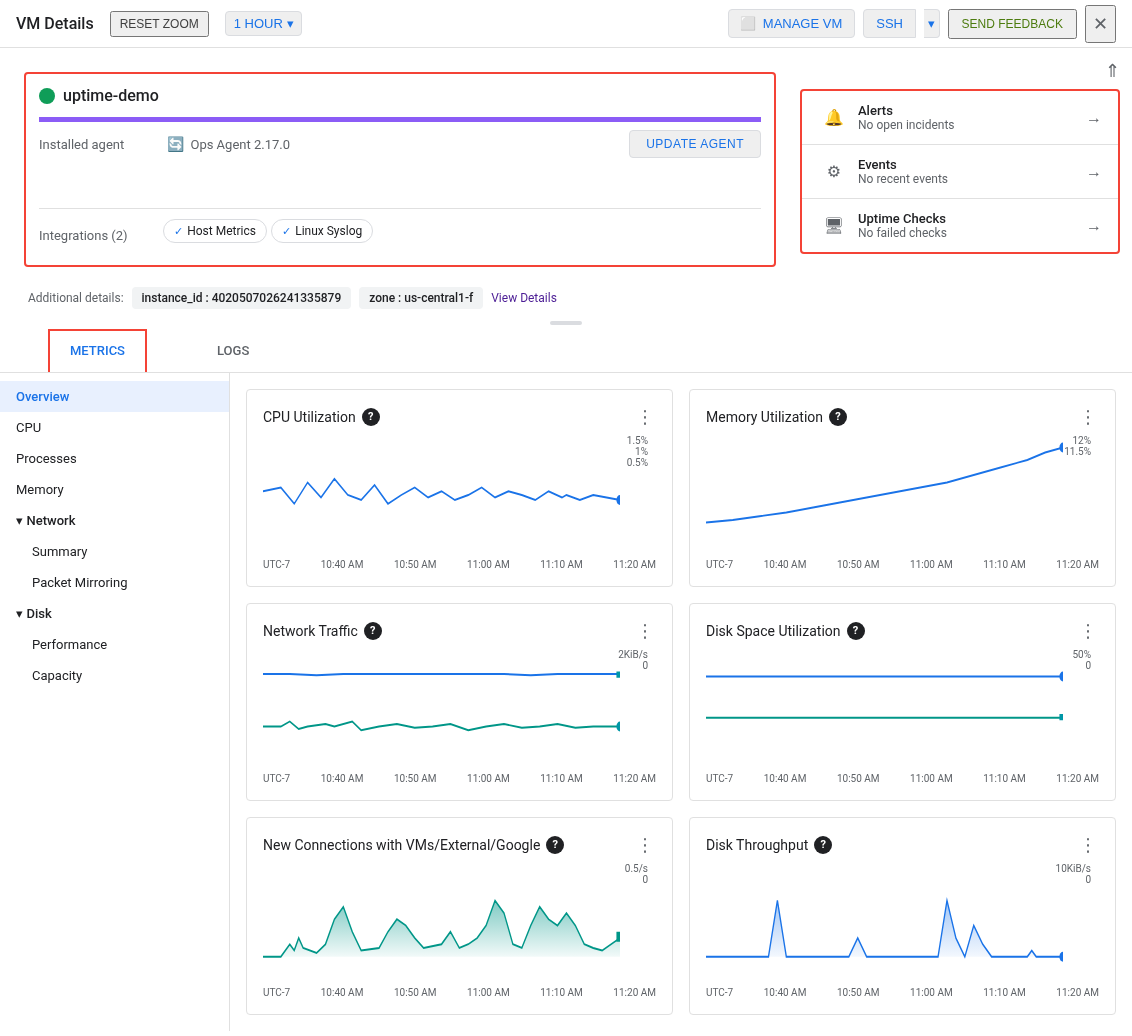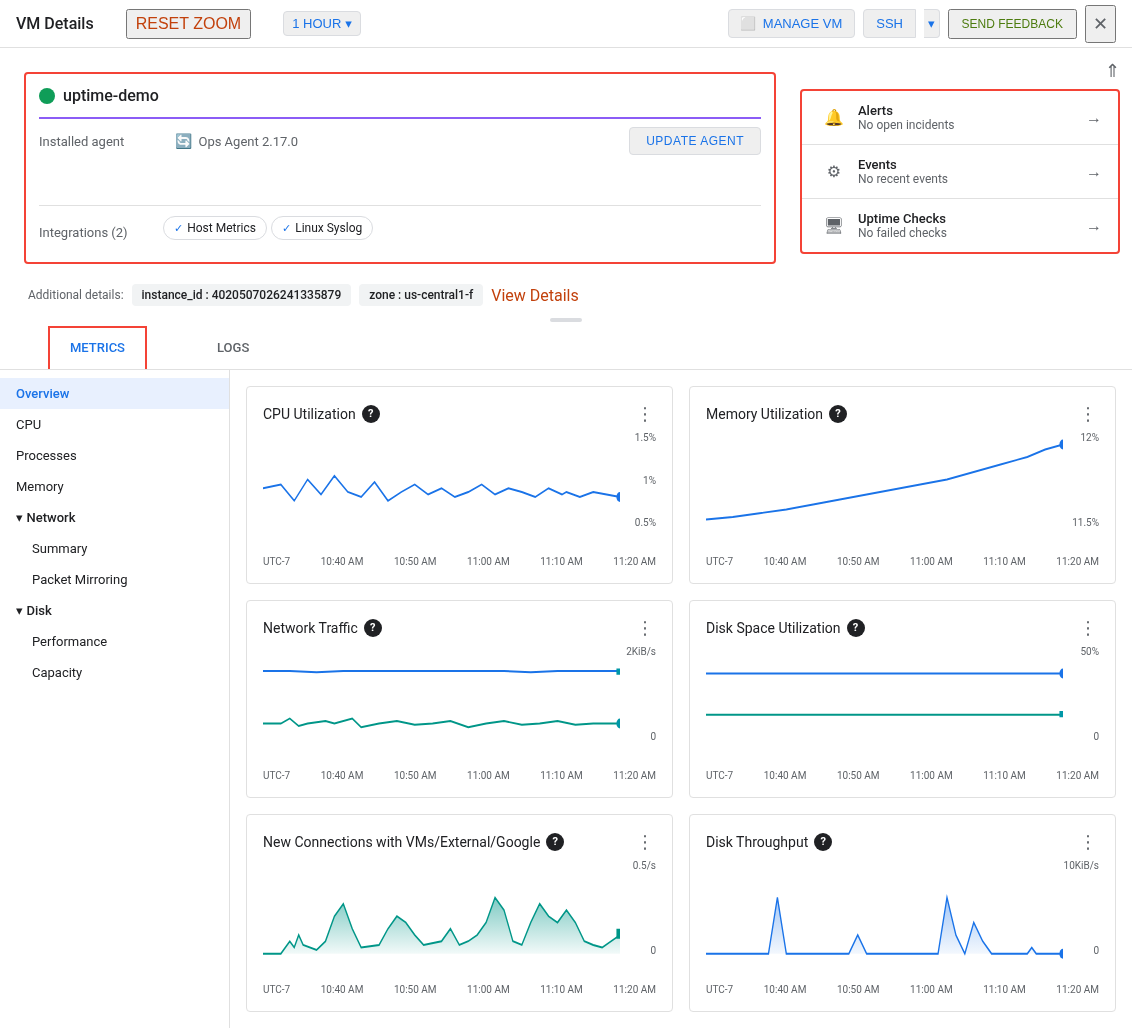--- a/index.html
+++ b/index.html
@@ -1,36 +1,36 @@
 <!DOCTYPE html>
 <html><head>
   <meta charset="utf-8">
   <style>
     * { box-sizing: border-box; margin: 0; padding: 0; }
     body { font-family: 'Roboto', Arial, sans-serif; font-size: 13px; background: #fff; color: #202124; overflow-x: hidden; }
     
     
     .top-bar { display: flex; align-items: center; justify-content: space-between; padding: 0 16px; height: 48px; border-bottom: 1px solid #e0e0e0; background: #fff; }
-    .top-bar-left { display: flex; align-items: center; gap: 32px; }
+    .top-bar-left { display: flex; align-items: center; gap: 16px; }
     .top-bar-title { font-size: 16px; font-weight: 500; }
-    .reset-zoom-btn { font-size: 16px; color: #c2410c; cursor: pointer; padding: 4px 8px; text-align: right; }
+    .reset-zoom-btn { font-size: 12px; color: #404040; cursor: pointer; padding: 4px 8px; text-align: right; }
     .time-btn { display: flex; align-items: center; gap: 4px; font-size: 13px; color: #1a73e8; cursor: pointer; padding: 4px 8px; border: 1px solid #dadce0; border-radius: 4px; }
     .top-bar-right { display: flex; align-items: center; gap: 8px; }
     .manage-vm-btn { display: flex; align-items: center; gap: 6px; padding: 6px 12px; border: 1px solid #dadce0; border-radius: 4px; cursor: pointer; font-size: 13px; color: #1a73e8; }
     .ssh-btn { padding: 6px 12px; border: 1px solid #dadce0; border-radius: 4px 0 0 4px; cursor: pointer; font-size: 13px; color: #1a73e8; }
     .ssh-dropdown-btn { padding: 6px 4px; border: 1px solid #dadce0; border-left: none; border-radius: 0 4px 4px 0; cursor: pointer; font-size: 13px; color: #1a73e8; }
     .send-feedback-btn { padding: 6px 12px; cursor: pointer; font-size: 12px; color: #4d7c0f; }
     .close-btn { padding: 6px; cursor: pointer; color: #5f6368; font-size: 18px; }
     
     
     .vm-details-panel { border: 2px solid #f44336; margin: 12px; border-radius: 4px; padding: 12px 13px; }
     .vm-name-row { display: flex; align-items: center; gap: 8px; margin-bottom: 12px; }
     .status-dot { width: 16px; height: 16px; border-radius: 50%; background: #0f9d58; flex-shrink: 0; }
     .vm-name { font-size: 16px; font-weight: 500; }
-    .agent-row { display: flex; align-items: center; gap: 16px; padding: 8px 0; border-top: 2px solid #8b5cf6; }
+    .agent-row { display: flex; align-items: center; gap: 8px; padding: 8px 0; border-top: 5px solid #8b5cf6; }
     .agent-label { color: #5f6368; min-width: 120px; }
     .agent-info { display: flex; align-items: center; gap: 6px; color: #5f6368; }
     .agent-icon { font-size: 14px; }
     .update-agent-btn { margin-left: auto; padding: 6px 16px; border: 1px solid #dadce0; border-radius: 4px; cursor: pointer; font-size: 12px; color: #1a73e8; font-weight: 500; letter-spacing: 0.5px; }
     .integrations-row { display: flex; align-items: flex-end; gap: 4px; padding: 10px 0; border-top: 1px solid #e0e0e0; margin-top: 42px; }
     .integrations-label { color: #5f6368; min-width: 120px; }
     .integration-chip { display: flex; align-items: center; gap: 4px; padding: 4px 10px; border: 1px solid #dadce0; border-radius: 16px; font-size: 12px; }
     .chip-check { color: #1a73e8; font-size: 11px; }
     
     
@@ -44,21 +44,21 @@
     .alert-text { flex: 1; margin-left: 8px; }
     .alert-title { font-weight: 500; font-size: 13px; }
     .alert-subtitle { font-size: 12px; color: #5f6368; }
     .alert-arrow { color: #5f6368; font-size: 16px; }
     
     
     .additional-details { display: flex; align-items: center; gap: 8px; padding: 8px 16px; flex-wrap: wrap; }
     .details-label { color: #5f6368; font-size: 12px; }
     .details-chip { background: #f1f3f4; padding: 4px 10px; border-radius: 4px; font-size: 12px; }
     .details-chip span { font-weight: 500; }
-    .view-details-link { color: #c2410c; font-size: 16px; cursor: pointer; text-decoration: none; }
+    .view-details-link { color: #4c1d95; font-size: 12px; cursor: pointer; text-decoration: none; }
     .resize-handle { display: flex; justify-content: center; padding: 4px 0; cursor: ns-resize; }
     .resize-handle-bar { width: 32px; height: 4px; background: #dadce0; border-radius: 2px; }
     
     
     .metrics-tabs { display: flex; border-bottom: 1px solid #e0e0e0; padding: 0 0; margin-bottom: 0; }
     .metrics-tab { padding: 12px 20px; cursor: pointer; font-size: 13px; font-weight: 500; color: #5f6368; border: 2px solid transparent; margin-left: 48px; }
     .metrics-tab.active { color: #1a73e8; border: 2px solid #f44336; border-bottom: none; }
     
     
     .content-area { display: flex; flex: 1; }
@@ -73,21 +73,21 @@
     
     .charts-area { flex: 1; padding: 16px; overflow-y: auto; }
     .charts-grid { display: grid; grid-template-columns: 1fr 1fr; gap: 16px; }
     .chart-card { border: 1px solid #e0e0e0; border-radius: 4px; padding: 16px; }
     .chart-header { display: flex; align-items: center; justify-content: space-between; margin-bottom: 8px; }
     .chart-title-row { display: flex; align-items: center; gap: 6px; }
     .chart-title { font-size: 14px; font-weight: 400; }
     .help-icon { width: 18px; height: 18px; border-radius: 50%; background: #202124; color: #fff; font-size: 11px; font-weight: bold; display: inline-flex; align-items: center; justify-content: center; cursor: pointer; }
     .more-icon { cursor: pointer; color: #5f6368; font-size: 18px; letter-spacing: 2px; }
     .chart-container { position: relative; height: 120px; }
-    .chart-y-labels { position: absolute; right: 0; top: 0; bottom: 24px; display: flex; flex-direction: column; justify-content: space-between; font-size: 10px; color: #5f6368; text-align: right; width: 36px; }
+    .chart-y-labels { position: absolute; right: 8px; top: 0; bottom: 24px; display: flex; flex-direction: column; font-size: 10px; color: #5f6368; text-align: right; width: 36px; }
     .chart-x-labels { display: flex; justify-content: space-between; font-size: 10px; color: #5f6368; margin-top: 4px; }
     .chart-svg { width: calc(100% - 36px); height: calc(100% - 20px); }
     
     
     .line-chart-path { fill: none; stroke: #1a73e8; stroke-width: 1.5; }
     .chart-dot { fill: #1a73e8; }
     .chart-dot-teal { fill: #0097a7; }
     .flat-line { stroke: #1a73e8; stroke-width: 1.5; }
     .flat-line-2 { stroke: #009688; stroke-width: 1.5; }
   </style>

